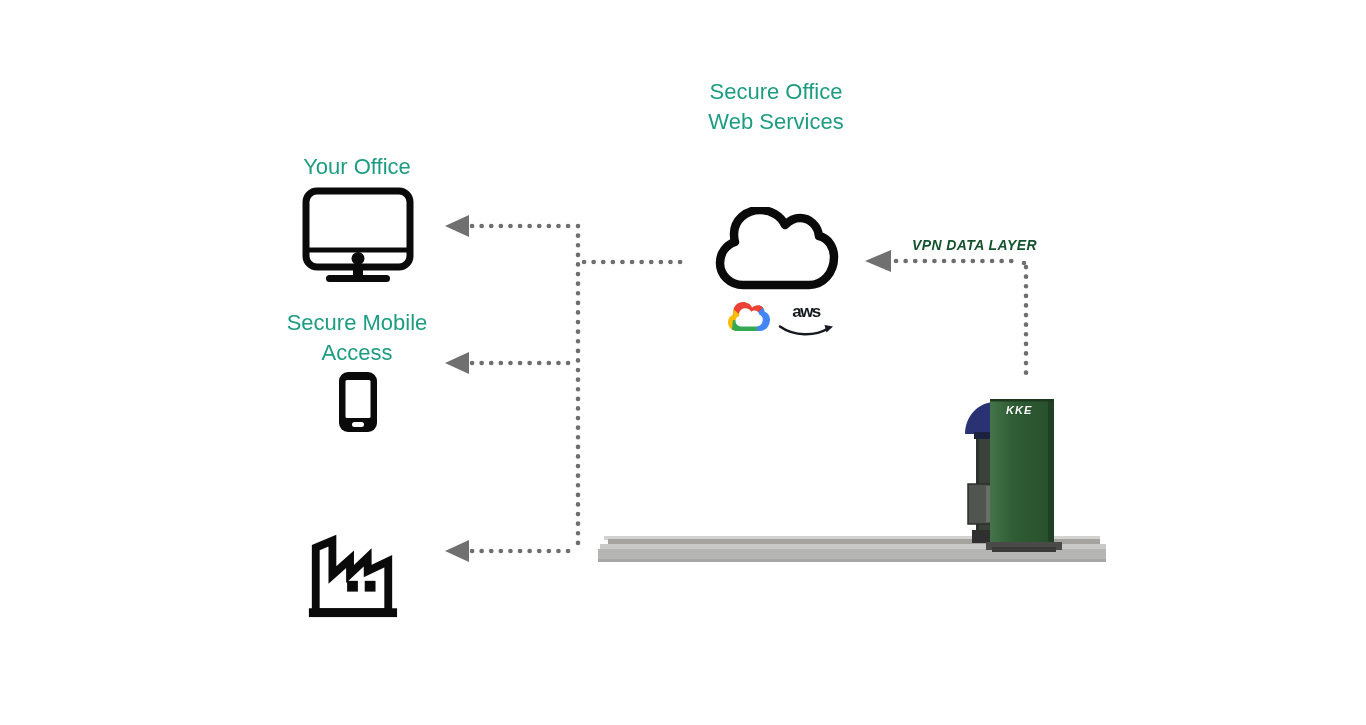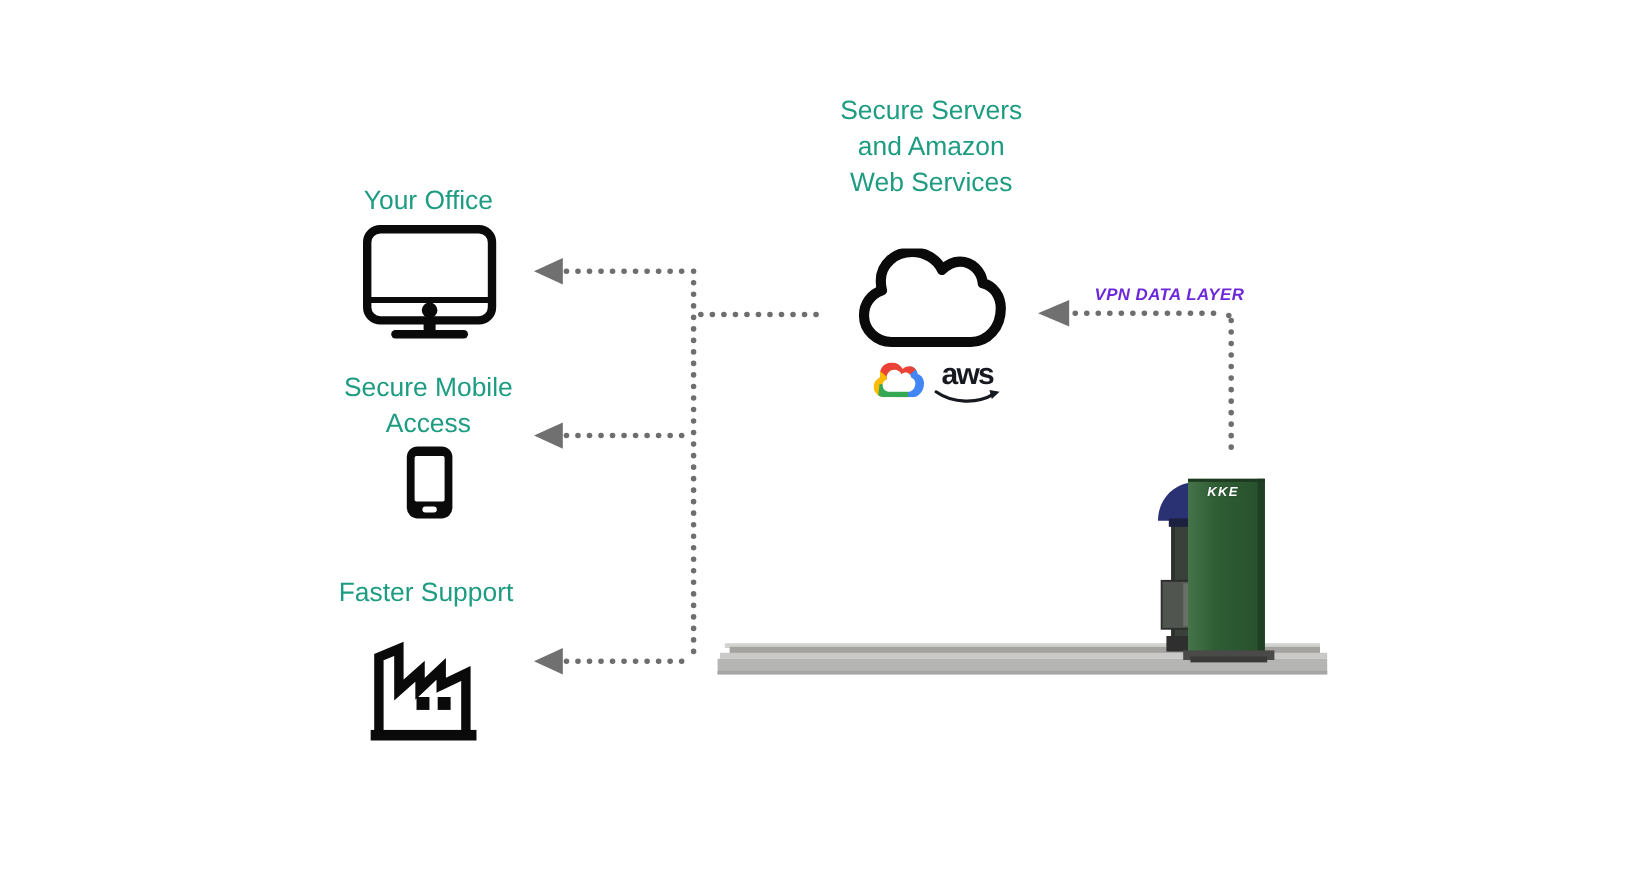--- a/index.html
+++ b/index.html
@@ -19,34 +19,34 @@
   .teal-label {
     color: #1E9C82;
     font-size: 22px;
     line-height: 30px;
     text-align: center;
     font-weight: 400;
   }
   .teal-label span { display: block; }
 
   .vpn-label {
-    color: #6d28d9;
+    color: #14532d;
     font-size: 14px;
     font-weight: 700;
     font-style: italic;
     letter-spacing: 0.4px;
     text-align: center;
   }
 
   .connectors { left: 0; top: 0; width: 1366px; height: 725px; pointer-events: none; }
 
   .aws-logo { width: 56px; text-align: center; }
   .aws-word {
     display: block;
-    font-size: 25px;
+    font-size: 17px;
     font-weight: 700;
     letter-spacing: -1.5px;
     color: #16191f;
     line-height: 24px;
   }
 
   .kke-brand {
     color: #ffffff;
     font-size: 11px;
     font-weight: 700;
@@ -92,31 +92,29 @@
   <div class="abs teal-label" style="left:257px; top:308px; width:200px;">
     <span>Secure Mobile</span>
     <span>Access</span>
   </div>
   <svg class="abs" style="left:338px; top:371px;" width="40" height="62" viewBox="0 0 40 62" xmlns="http://www.w3.org/2000/svg">
     <rect x="1" y="1" width="38" height="60" rx="9" fill="#0A0A0A"></rect>
     <rect x="7.5" y="9" width="25" height="38" rx="1.5" fill="#ffffff"></rect>
     <rect x="14" y="51" width="12" height="5" rx="2.5" fill="#ffffff"></rect>
   </svg>
 
-  <div class="abs teal-label" style="left:255px; top:479px; width:200px;">Faster Support</div>
   <svg class="abs" style="left:304px; top:524px;" width="96" height="98" viewBox="0 0 98 100" xmlns="http://www.w3.org/2000/svg">
     <path d="M12 90 V24 L29 17 V52 L47 36 V51 L65 34 V48 L86 38 V90 Z" fill="none" stroke="#0A0A0A" stroke-width="8" stroke-linejoin="miter"></path>
     <rect x="5" y="86" width="90" height="9" fill="#0A0A0A"></rect>
     <rect x="44" y="58" width="11" height="11" fill="#0A0A0A"></rect>
     <rect x="62" y="58" width="11" height="11" fill="#0A0A0A"></rect>
   </svg>
 
   <div class="abs teal-label" style="left:646px; top:77px; width:260px;">
-    <span>Secure Servers</span>
-    <span>and Amazon</span>
+    <span>Secure Office</span>
     <span>Web Services</span>
   </div>
 
   <svg class="abs" style="left:712px; top:207px;" width="130" height="88" viewBox="0 0 128 88" xmlns="http://www.w3.org/2000/svg">
     <path d="M96 78 L30 78 C 17 78, 7 68, 7 56 C 7 46, 13 38, 22 35 C 21 32, 21 30, 21 27
              C 21 13, 33 3, 47 3 C 58 3, 68 9, 72 18 C 76 14, 81 11, 87 11
              C 97 11, 105 19, 106 29 C 115 31, 121 40, 121 50 C 121 66, 110 78, 96 78 Z" fill="none" stroke="#0A0A0A" stroke-width="8.5" stroke-linejoin="round"></path>
   </svg>
 
   <svg class="abs" style="left:726px; top:300px;" width="46" height="38" viewBox="0 0 46 38" xmlns="http://www.w3.org/2000/svg">

